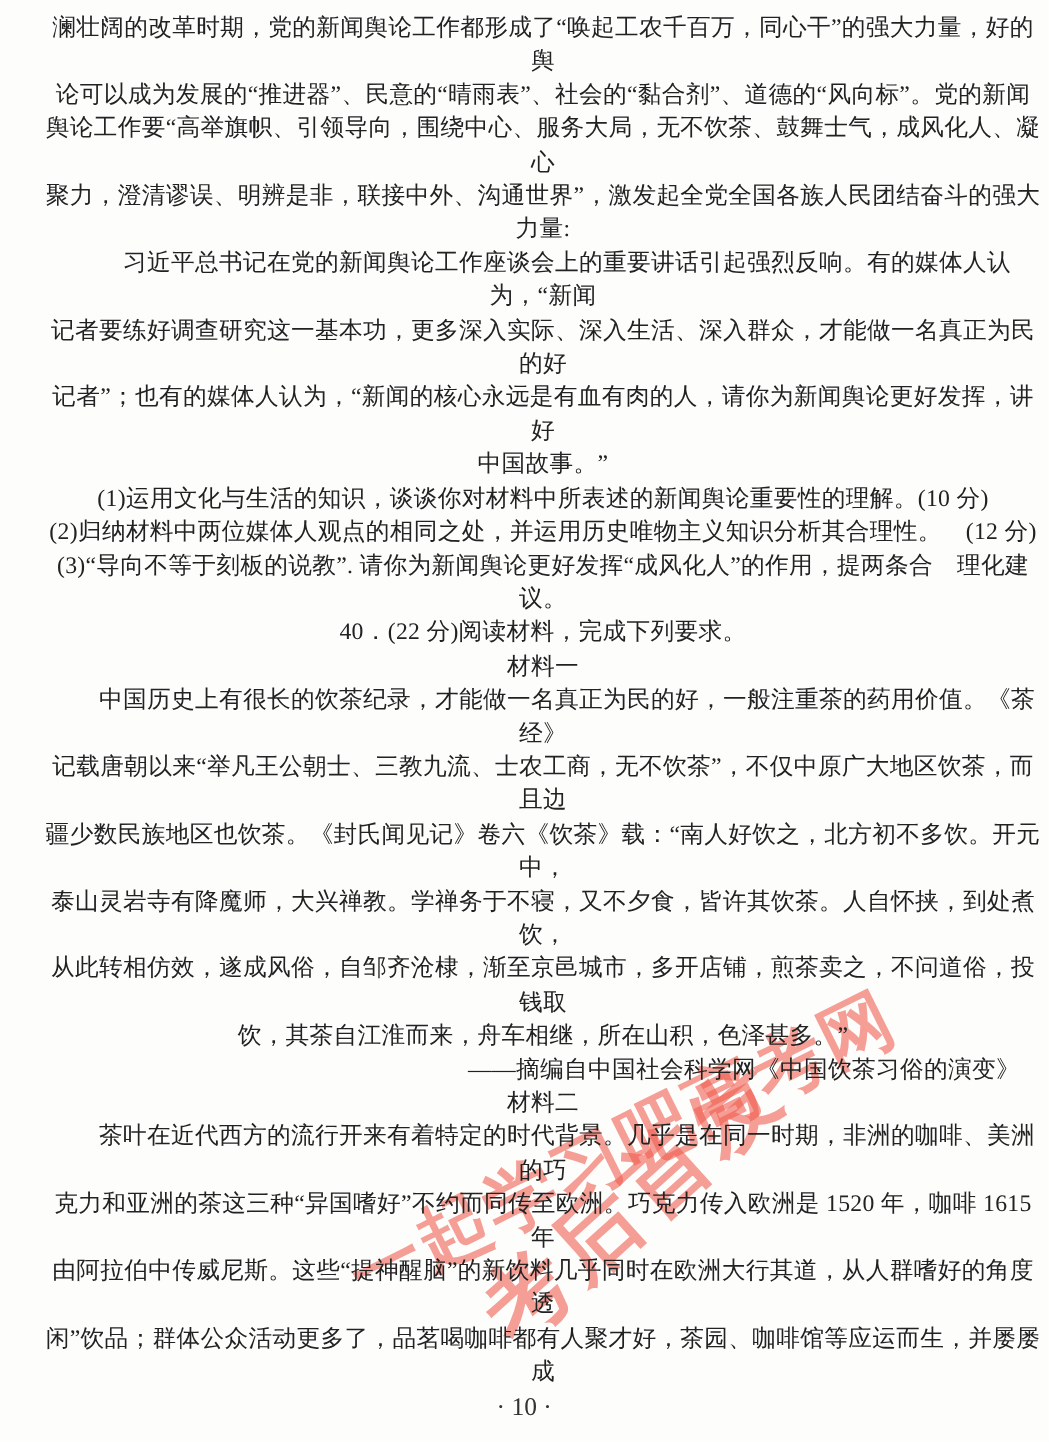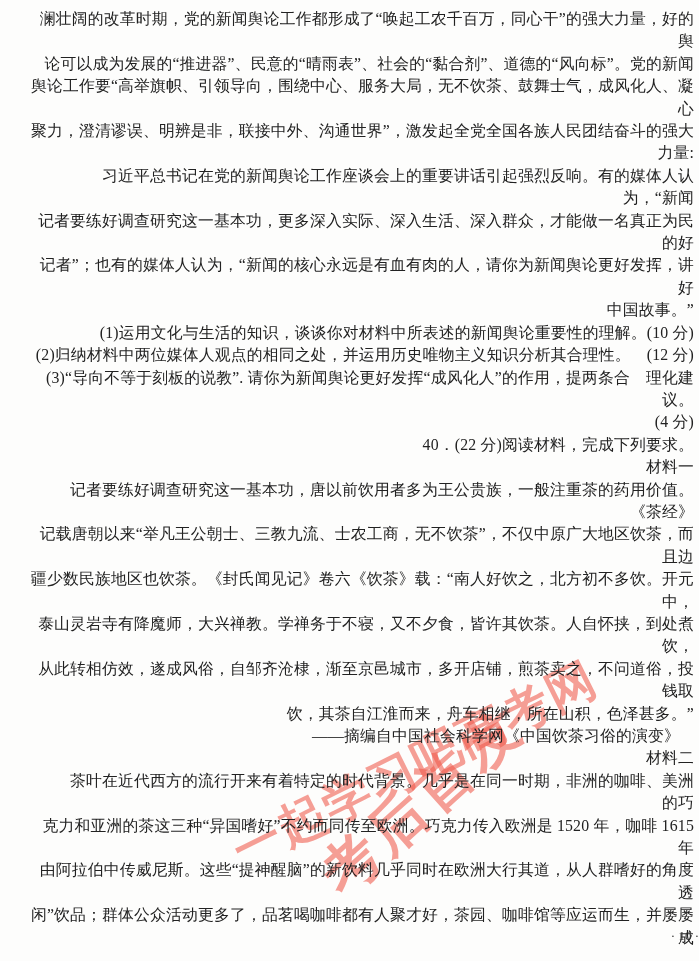--- a/index.html
+++ b/index.html
@@ -15,21 +15,21 @@
     left:30px;top:8px;
     width:664px;
     z-index:2;
     color:#222;
   }
   .line{
     font-size:15.8px;
     line-height:22.4px;
     letter-spacing:0.2px;
     white-space:pre-wrap;
-    text-align:right;
+    text-align:center;
   }
   .line.right{text-align:right;padding-right:14px;}
   .watermark{
     position:absolute;
     z-index:1;
     font-family:"Liberation Sans","DejaVu Sans",sans-serif;
     font-weight:700;
     opacity:0.58;
     white-space:nowrap;
     pointer-events:none;
@@ -45,22 +45,22 @@
     left:330px;top:845px;
     font-size:58px;
     letter-spacing:4px;
     transform:rotate(-42deg);
     transform-origin:0 50%;
   }
   .footer{
     position:absolute;
     left:0;right:0;
     top:928px;
-    text-align:right;
-    font-size:13px;
+    text-align:center;
+    font-size:17px;
     color:#333;
     z-index:2;
   }
 </style>
 </head>
 <body>
 
 <div class="page">
 
   <div class="watermark wm-1" style="color: rgb(240, 90, 76);">一起学习吧高考网</div>
@@ -72,24 +72,23 @@
       <div class="line">论可以成为发展的“推进器”、民意的“晴雨表”、社会的“黏合剂”、道德的“风向标”。党的新闻</div>
       <div class="line">舆论工作要“高举旗帜、引领导向，围绕中心、服务大局，无不饮茶、鼓舞士气，成风化人、凝心</div>
       <div class="line">聚力，澄清谬误、明辨是非，联接中外、沟通世界”，激发起全党全国各族人民团结奋斗的强大力量:</div>
       <div class="line">　　习近平总书记在党的新闻舆论工作座谈会上的重要讲话引起强烈反响。有的媒体人认为，“新闻</div>
       <div class="line">记者要练好调查研究这一基本功，更多深入实际、深入生活、深入群众，才能做一名真正为民的好</div>
       <div class="line">记者”；也有的媒体人认为，“新闻的核心永远是有血有肉的人，请你为新闻舆论更好发挥，讲好</div>
       <div class="line">中国故事。”</div>
       <div class="line">(1)运用文化与生活的知识，谈谈你对材料中所表述的新闻舆论重要性的理解。(10 分)</div>
       <div class="line">(2)归纳材料中两位媒体人观点的相同之处，并运用历史唯物主义知识分析其合理性。　(12 分)</div>
       <div class="line">(3)“导向不等于刻板的说教”. 请你为新闻舆论更好发挥“成风化人”的作用，提两条合　理化建议。</div>
-      <div class="line">(4 分)</div>
       <div class="line">40．(22 分)阅读材料，完成下列要求。</div>
       <div class="line">材料一</div>
-      <div class="line">　　记者要练好调查研究这一基本功，唐以前饮用者多为王公贵族，一般注重茶的药用价值。《茶经》</div>
+      <div class="line">　　中国历史上有很长的饮茶纪录，才能做一名真正为民的好，一般注重茶的药用价值。《茶经》</div>
       <div class="line">记载唐朝以来“举凡王公朝士、三教九流、士农工商，无不饮茶”，不仅中原广大地区饮茶，而且边</div>
       <div class="line">疆少数民族地区也饮茶。《封氏闻见记》卷六《饮茶》载：“南人好饮之，北方初不多饮。开元中，</div>
       <div class="line">泰山灵岩寺有降魔师，大兴禅教。学禅务于不寝，又不夕食，皆许其饮茶。人自怀挟，到处煮饮，</div>
       <div class="line">从此转相仿效，遂成风俗，自邹齐沧棣，渐至京邑城市，多开店铺，煎茶卖之，不问道俗，投钱取</div>
       <div class="line">饮，其茶自江淮而来，舟车相继，所在山积，色泽甚多。”</div>
       <div class="line right">——摘编自中国社会科学网《中国饮茶习俗的演变》</div>
       <div class="line">材料二</div>
       <div class="line">　　茶叶在近代西方的流行开来有着特定的时代背景。几乎是在同一时期，非洲的咖啡、美洲的巧</div>
       <div class="line">克力和亚洲的茶这三种“异国嗜好”不约而同传至欧洲。巧克力传入欧洲是 1520 年，咖啡 1615 年</div>
       <div class="line">由阿拉伯中传威尼斯。这些“提神醒脑”的新饮料几乎同时在欧洲大行其道，从人群嗜好的角度透</div>

